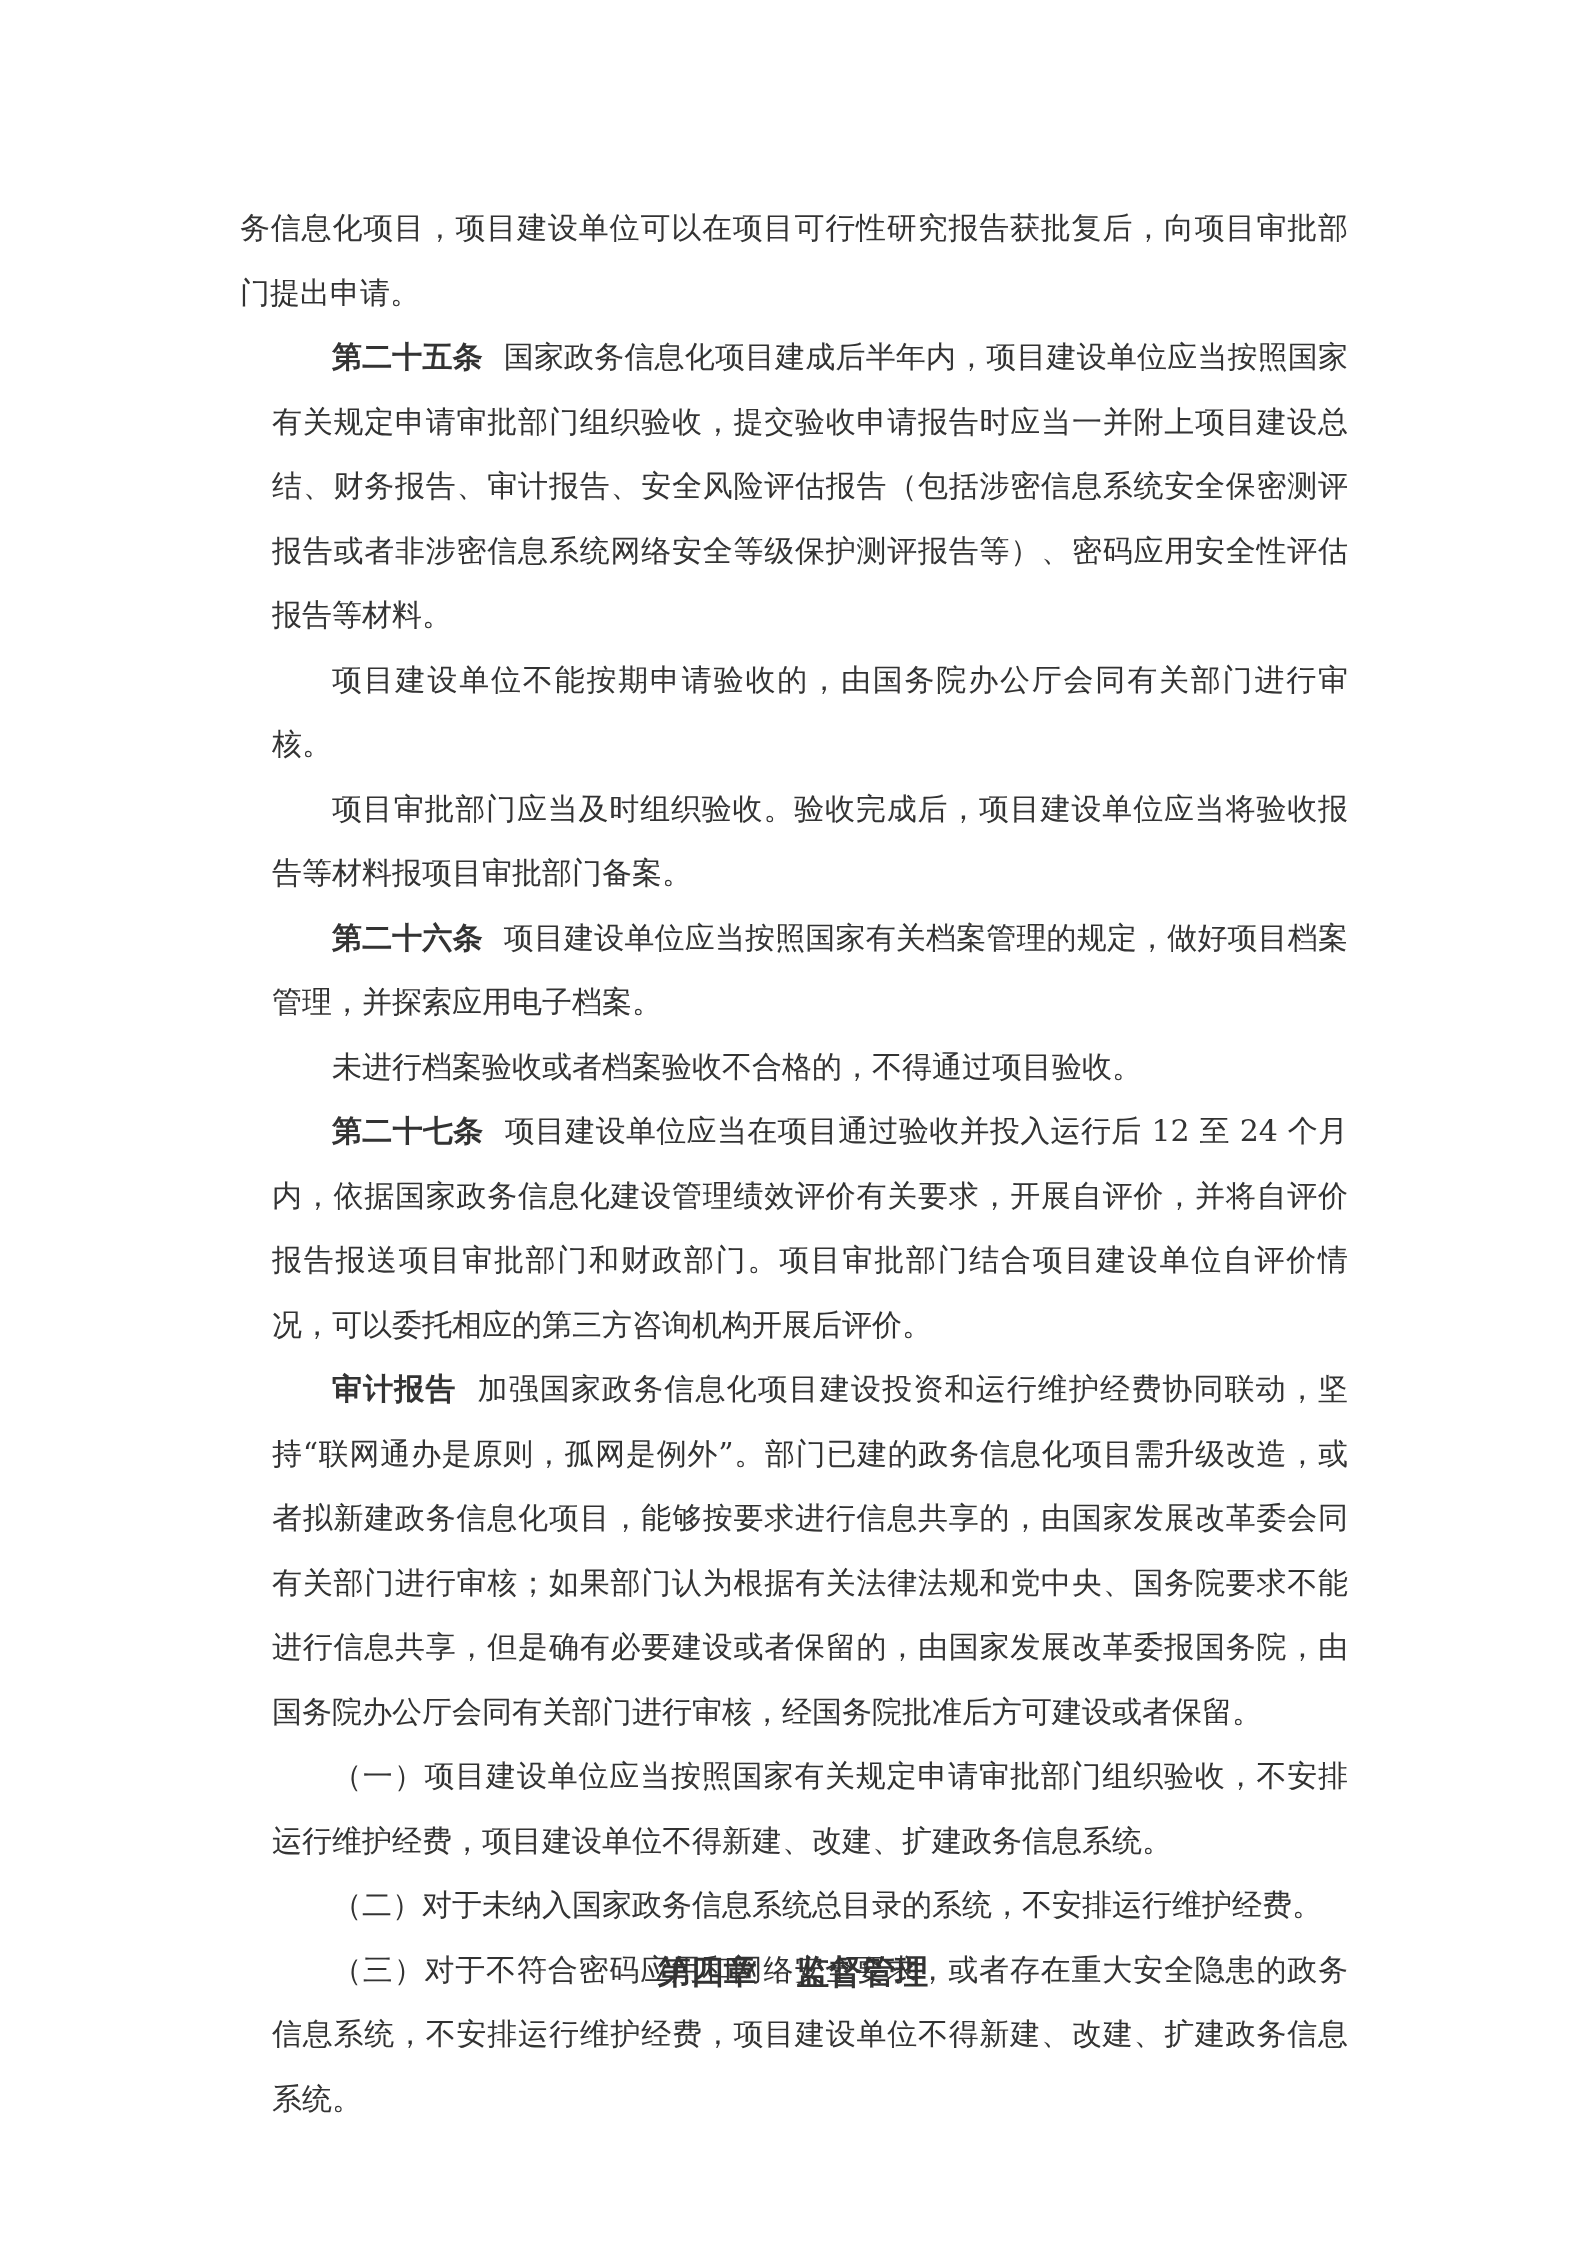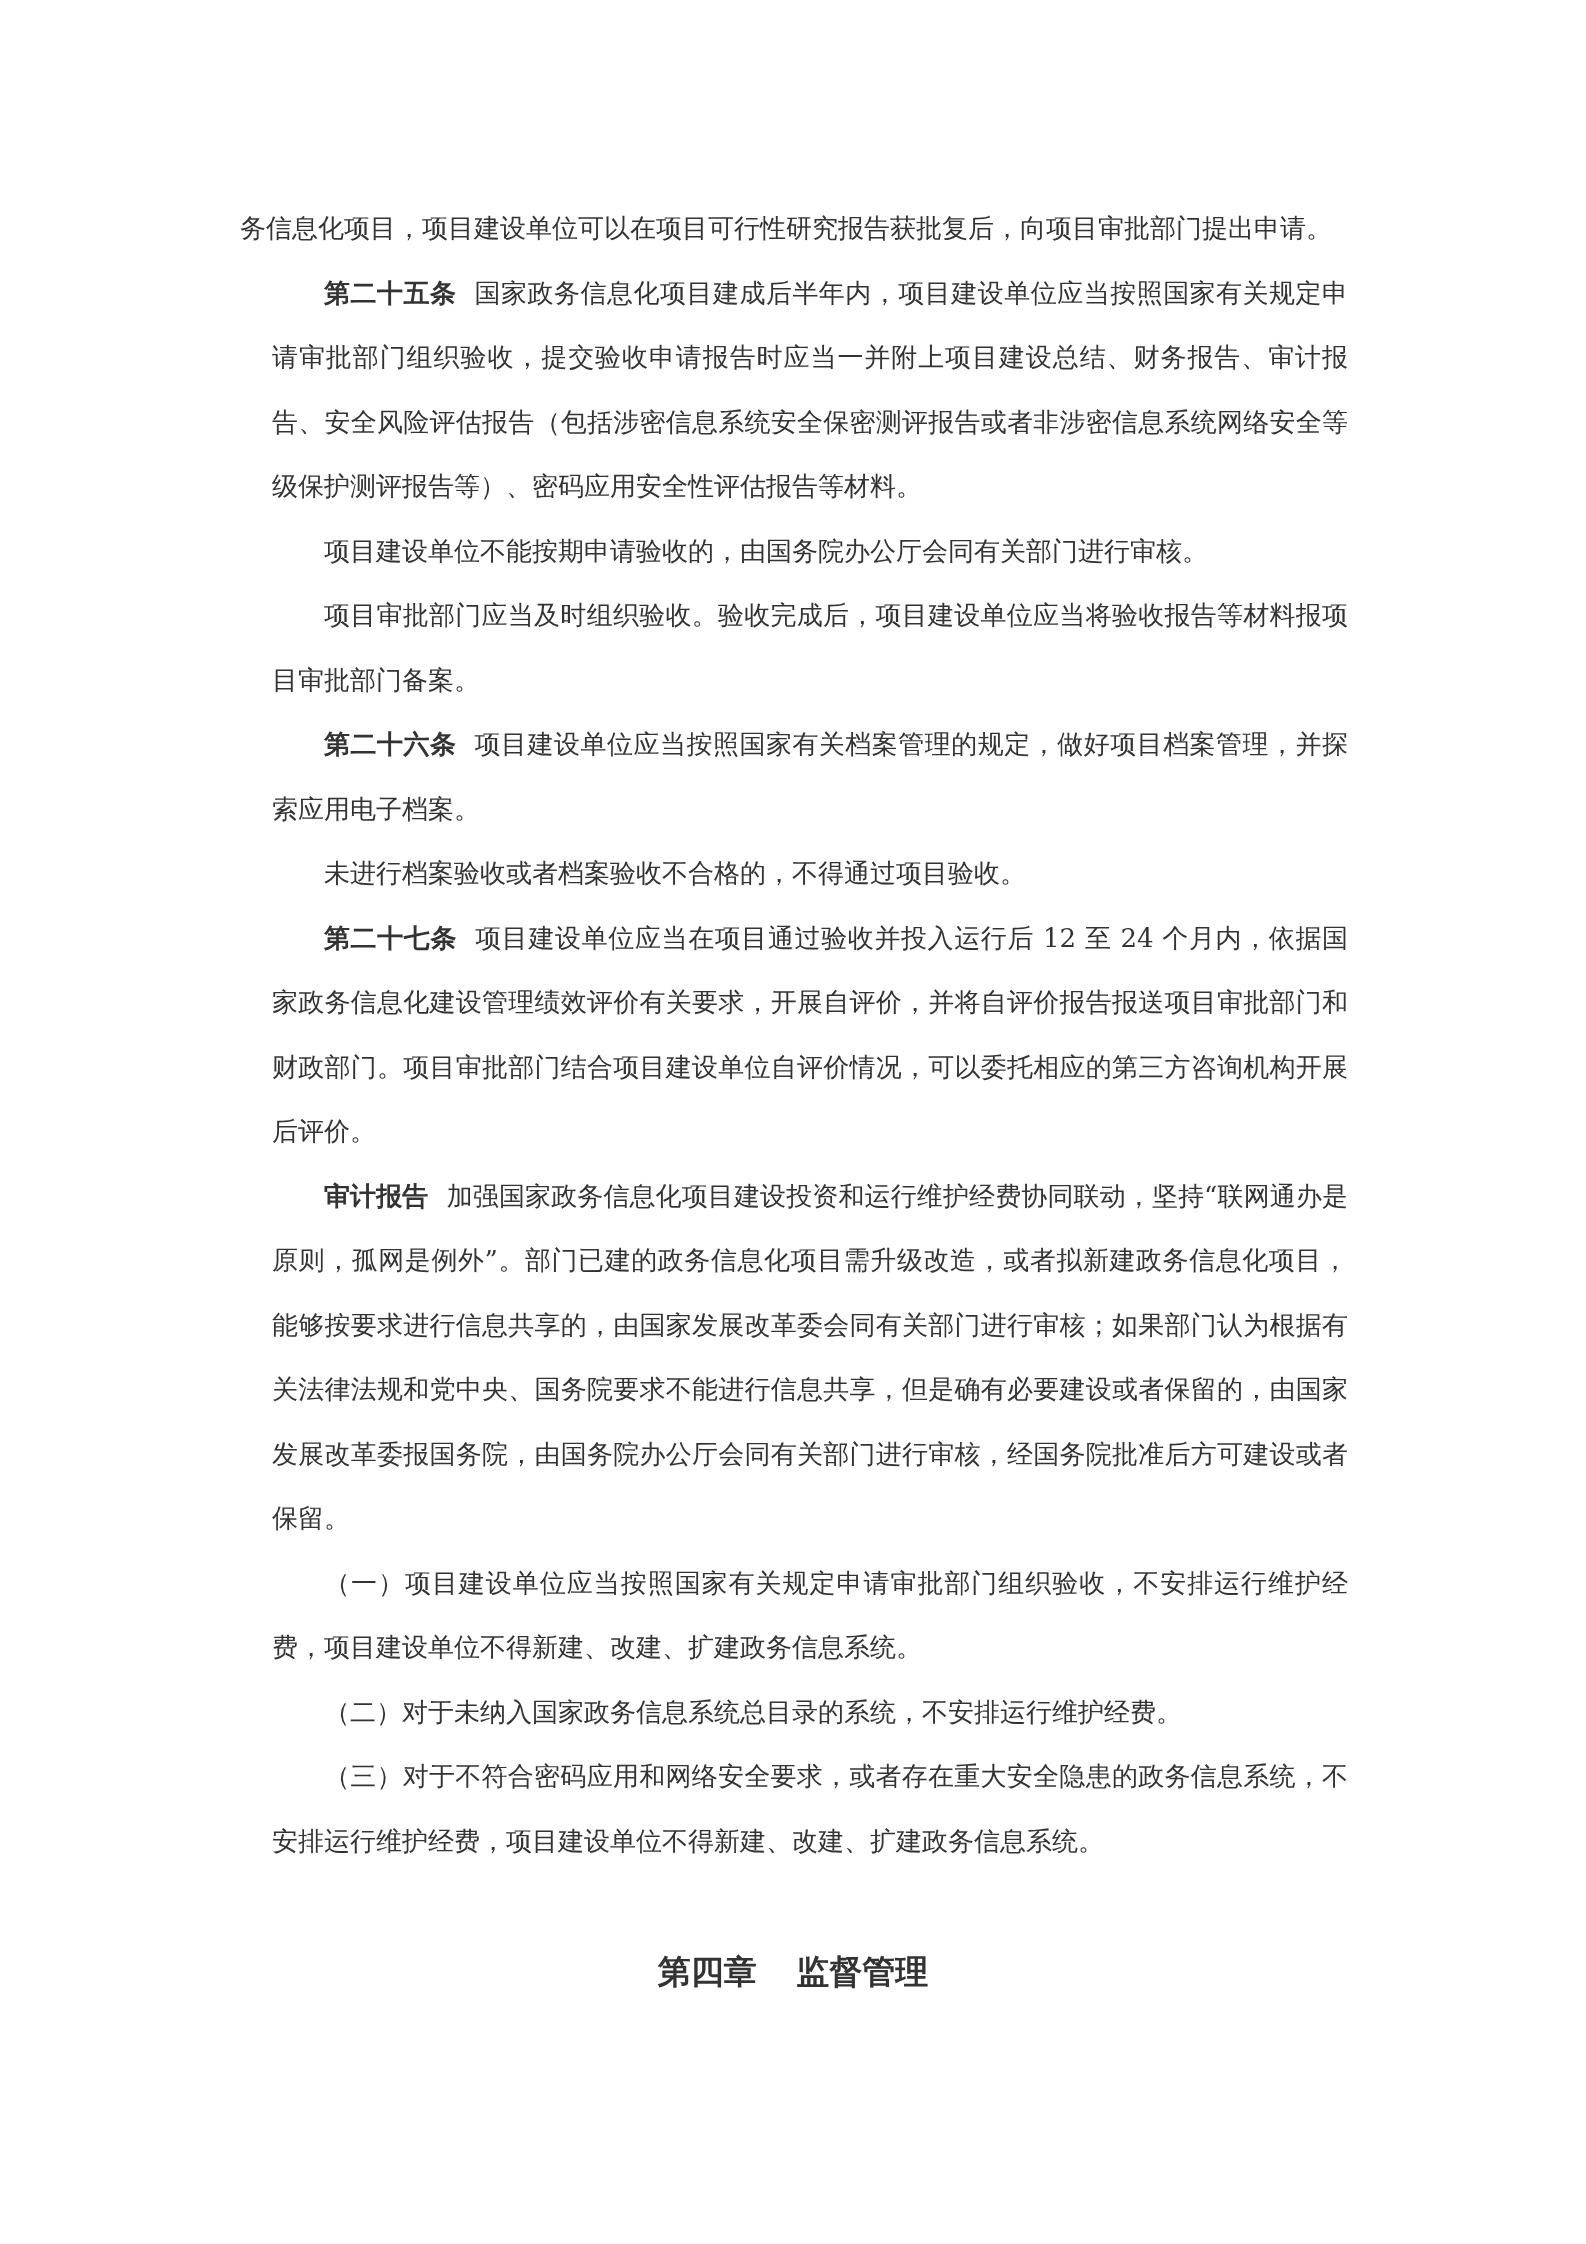--- a/index.html
+++ b/index.html
@@ -1,20 +1,20 @@
 <!DOCTYPE html>
 <html><head>
 <meta charset="utf-8">
 <style>
   html, body { margin: 0; padding: 0; background: #ffffff; }
   body { width: 1586px; height: 2244px; position: relative; overflow: hidden; }
   .page {
     position: absolute; left: 240px; top: 196px; width: 1108px;
     font-family: "DejaVu Serif", "Liberation Serif", serif;
-    color: #333333; font-size: 26px; line-height: 64.5px;
+    color: #333333; font-size: 30px; line-height: 64.5px;
     text-align: justify; text-justify: inter-character;
   }
   .para { margin: 0; }
   .indent { text-indent: 2em; margin-left: 32px; }
   .art { font-weight: bold; font-family: "DejaVu Sans", "Liberation Sans", sans-serif; margin-right: 0.7em; }
   .chapter {
     position: absolute; left: 0; width: 1586px; top: 1950px;
     text-align: center; font-weight: bold; font-size: 33px; color: #333333;
     font-family: "DejaVu Sans", "Liberation Sans", sans-serif;
     word-spacing: 0;

